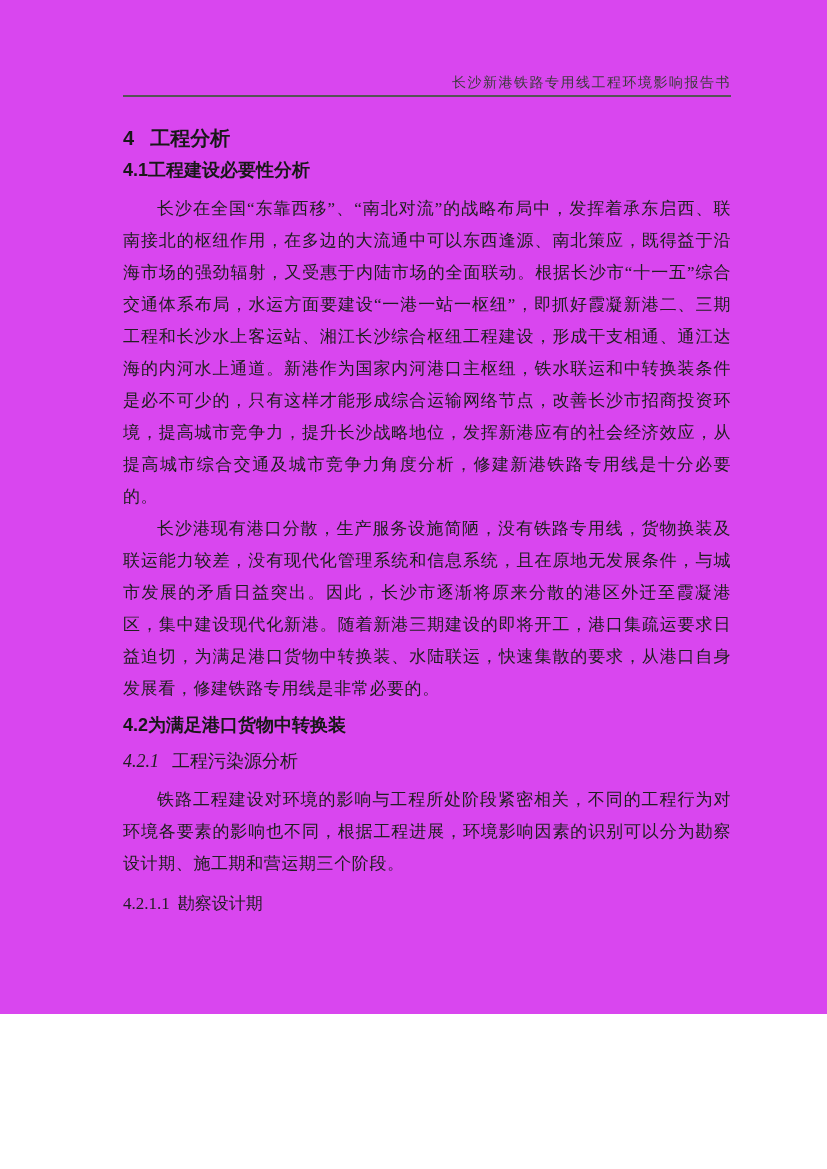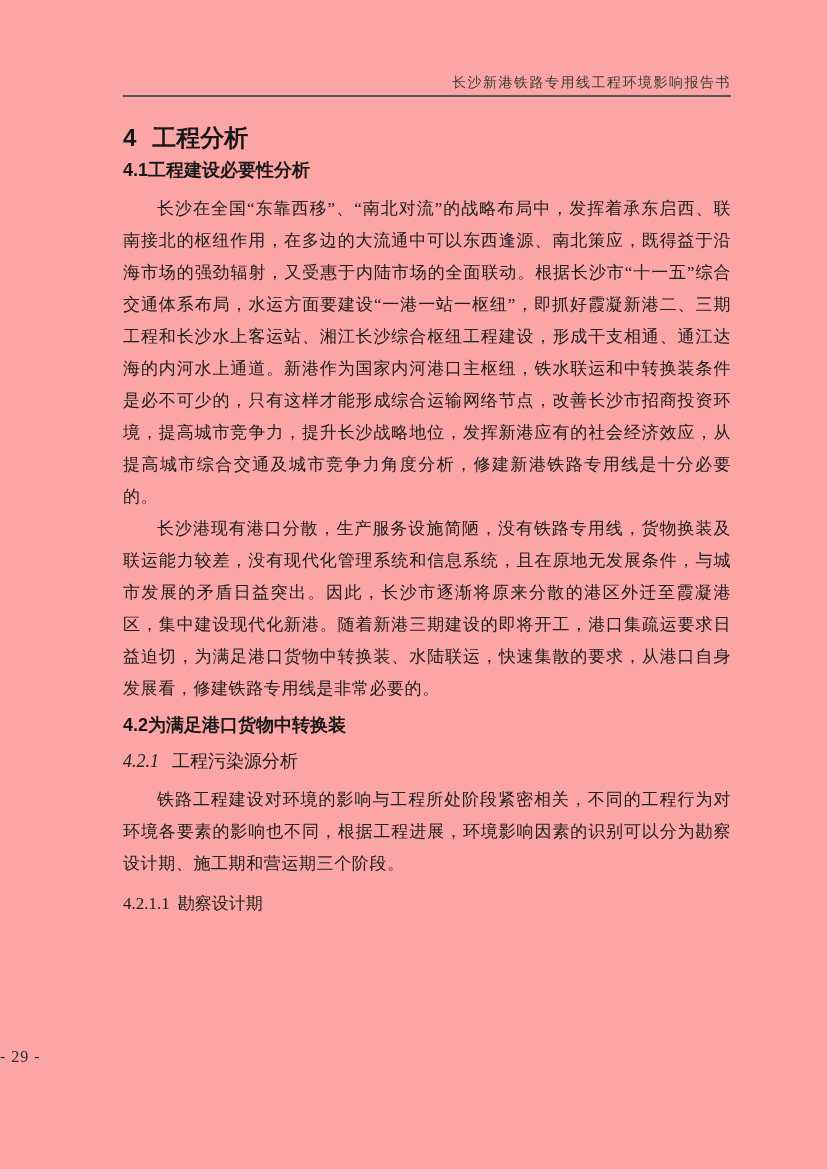--- a/index.html
+++ b/index.html
@@ -3,22 +3,22 @@
 <meta charset="utf-8">
 <style>
   html, body {
     margin: 0;
     padding: 0;
     background: #ffffff;
   }
   .page {
     position: relative;
     width: 827px;
-    height: 1169px;
-    background: #fca5a5;
+    height: 1014px;
+    background: #d946ef;
     overflow: hidden;
     font-family: "Liberation Serif", "DejaVu Serif", serif;
     color: #1f1f1f;
   }
   
   .running-header {
     position: absolute;
     top: 74px;
     left: 123px;
     width: 608px;
@@ -39,21 +39,21 @@
   .content {
     position: absolute;
     top: 116px;
     left: 123px;
     width: 608px;
   }
   .chapter-heading {
     margin: 10px 0 3px 0;
     font-family: "Liberation Sans", "DejaVu Sans", sans-serif;
     font-weight: bold;
-    font-size: 24px;
+    font-size: 20px;
     line-height: 24px;
     color: #181818;
   }
   .chapter-heading .hnum { margin-right: 16px; }
   .section-heading {
     margin: 9px 0 11px 0;
     font-family: "Liberation Sans", "DejaVu Sans", sans-serif;
     font-weight: bold;
     font-size: 18px;
     line-height: 23px;

